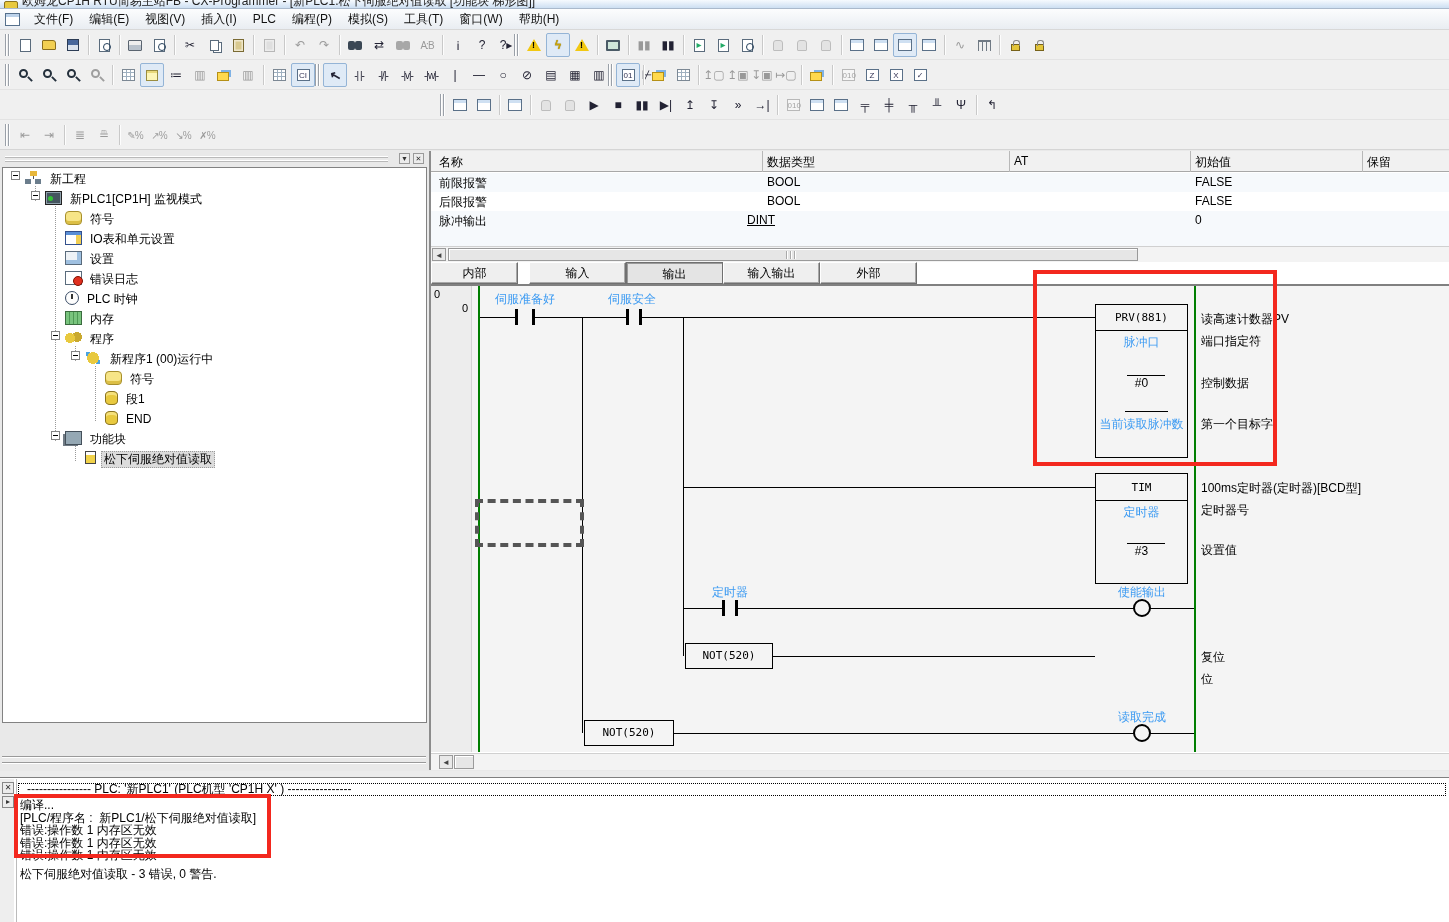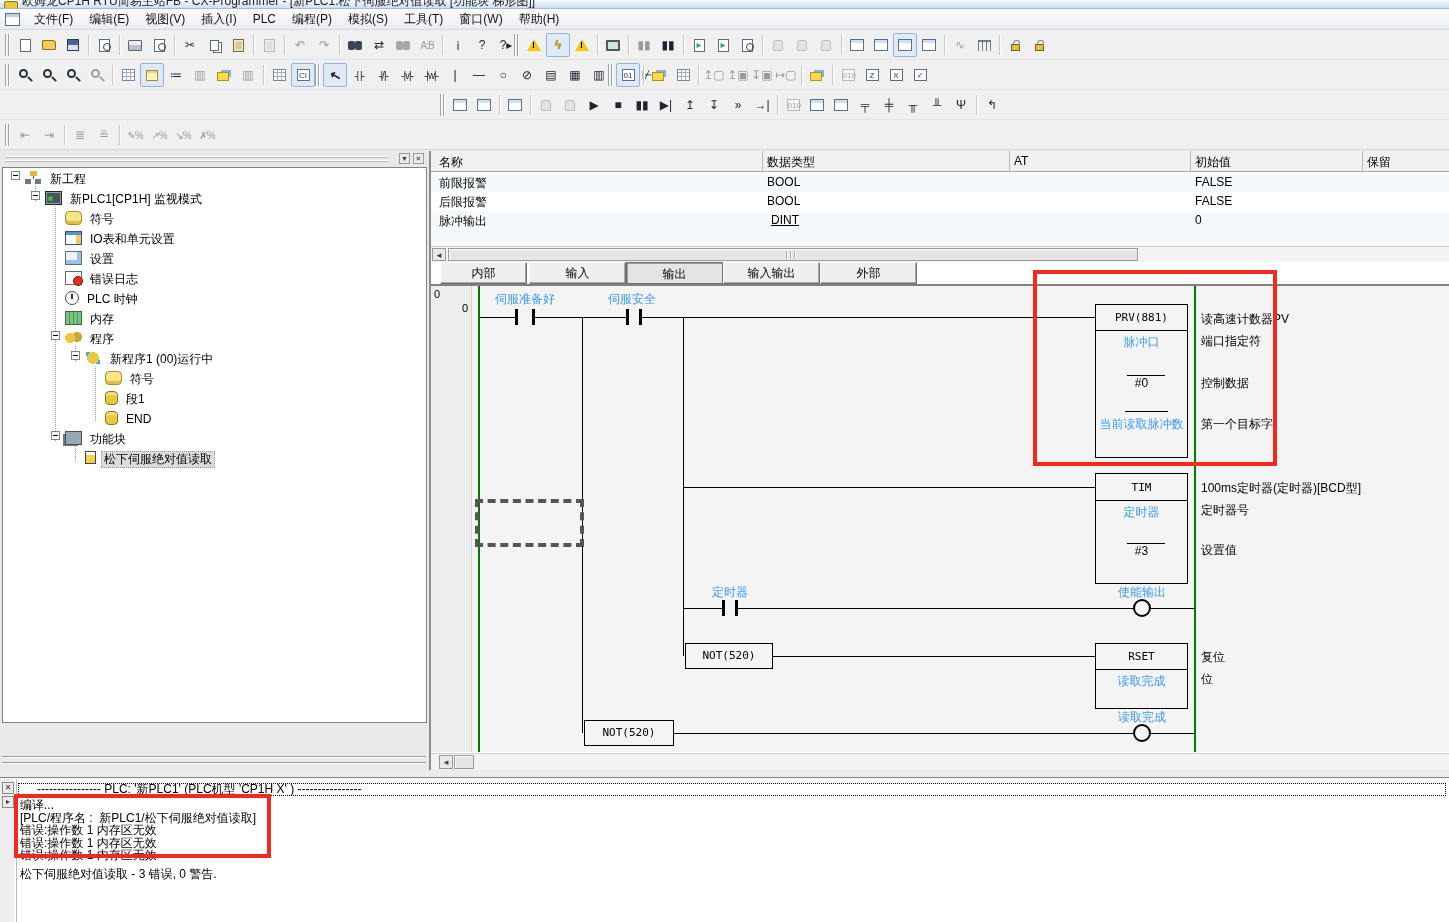--- a/index.html
+++ b/index.html
@@ -122,21 +122,21 @@
 .ldesc{position:absolute;left:770px;white-space:nowrap;color:#000}
 .oline{position:absolute;height:1px;background:#000}
 .dashsel{position:absolute;border:4px dashed #555;background:transparent}
 .lnum{position:absolute;font-size:11px;color:#000}
 
 #outpane{left:0;top:771px;width:1449px;height:151px;background:#ececec}
 #outwhite{position:absolute;left:0;top:6px;width:1449px;height:145px;background:#fff;border-top:1px solid #808080}
 #outstrip{position:absolute;left:0;top:1px;width:17px;height:144px;background:#eee;border-right:1px solid #bbb;box-shadow:inset -2px 0 0 #fff}
 .obtn{position:absolute;left:2px;width:12px;height:12px;background:#ececec;border:1px solid #888;font-size:8px;line-height:10px;text-align:center;color:#333}
 .oline-txt{position:absolute;left:20px;white-space:pre;font-size:12px}
-#fline{position:absolute;left:18px;top:5px;width:1428px;height:13px;border:1px dotted #000;font-size:12px;line-height:11px;padding-left:18px;white-space:pre}
+#fline{position:absolute;left:18px;top:5px;width:1428px;height:13px;border:1px dotted #000;font-size:12px;line-height:11px;padding-left:8px;white-space:pre}
 .redrect{position:absolute;border:4px solid #f3281e;z-index:60}
 </style>
 </head>
 <body>
 
 <div id="app">
   <div id="titlebar" class="abs">
     <span id="titleicon"></span>
     <span class="ttxt">欧姆龙CP1H RTU简易主站FB - CX-Programmer - [新PLC1.松下伺服绝对值读取 [功能块 梯形图]]</span>
   </div>
@@ -644,34 +644,34 @@
           </div>
           <div class="vtrow" style="top: 41px; background: rgb(255, 255, 255);">
             <span style="left: 8px;">后限报警</span>
             <span style="left: 336px;">BOOL</span>
             <span style="left: 583px;"></span>
             <span style="left: 764px;">FALSE</span>
             <span style="left: 936px;"></span>
           </div>
           <div class="vtrow" style="top: 60px; background: rgb(246, 249, 252);">
             <span style="left: 8px;">脉冲输出</span>
-            <span style="left: 340px; text-decoration: underline;">DINT</span>
+            <span style="left: 316px; text-decoration: underline;">DINT</span>
             <span style="left: 583px;"></span>
             <span style="left: 764px;">0</span>
             <span style="left: 936px;"></span>
           </div>
           <div class="vtrow" style="top: 79px; background: rgb(246, 249, 252);"></div>
         </div>
       <div class="hs" style="left:0;top:95px;width:1020px;height:16px">
         <div class="hsbtn" style="left:1px;top:1px;width:14px;height:13px;line-height:13px">◄</div>
         <div class="hsthumb" style="left:17px;top:1px;width:690px;height:13px"></div>
         <div class="hsgrip" style="left:355px;top:4px"></div>
       </div>
       <div id="vttabs">
-          <div class="tabbtn" style="left: 9px; top: 111px; width: 87px;">内部</div>
+          <div class="tabbtn" style="left: 0; top: 111px; width: 87px;">内部</div>
           <div class="tabbtn" style="left: 98px; top: 111px; width: 97px;">输入</div>
           <div class="tabbtn pressed" style="left: 195px; top: 111px; width: 97px;">输出</div>
           <div class="tabbtn" style="left: 292px; top: 111px; width: 97px;">输入输出</div>
           <div class="tabbtn" style="left: 389px; top: 111px; width: 97px;">外部</div>
         </div>
       <div style="position:absolute;left:0;top:133px;width:1020px;height:2px;background:#808080"></div>
 
       <div id="ladder">
         <div id="lmargin"></div>
         <span class="lnum" style="left:3px;top:2px">0</span>
@@ -727,24 +727,20 @@
         <span class="ldesc" style="top:216px">定时器号</span>
         <span class="ldesc" style="top:256px">设置值</span>
 
         <span class="blab" style="left:687px;top:298px;width:48px">使能输出</span>
         <div class="coil" style="left:702px;top:313px"></div>
 
         <div class="lbox" style="left:254px;top:357px;width:88px;height:26px">
           <div class="ctr" style="top:5px;font-family:'DejaVu Sans Mono',monospace;font-size:11px">NOT(520)</div>
         </div>
 
-        <div class="lbox" style="left:664px;top:357px;width:93px;height:66px">
-          <div class="hd" style="height:26px;line-height:26px">RSET</div>
-          <div class="ctr blab" style="top:29px">读取完成</div>
-        </div>
         <span class="ldesc" style="top:363px">复位</span>
         <span class="ldesc" style="top:385px">位</span>
 
         <span class="blab" style="left:687px;top:423px;width:48px">读取完成</span>
         <div class="coil" style="left:702px;top:438px"></div>
 
         <div class="lbox" style="left:153px;top:434px;width:90px;height:26px">
           <div class="ctr" style="top:5px;font-family:'DejaVu Sans Mono',monospace;font-size:11px">NOT(520)</div>
         </div>
       </div>

